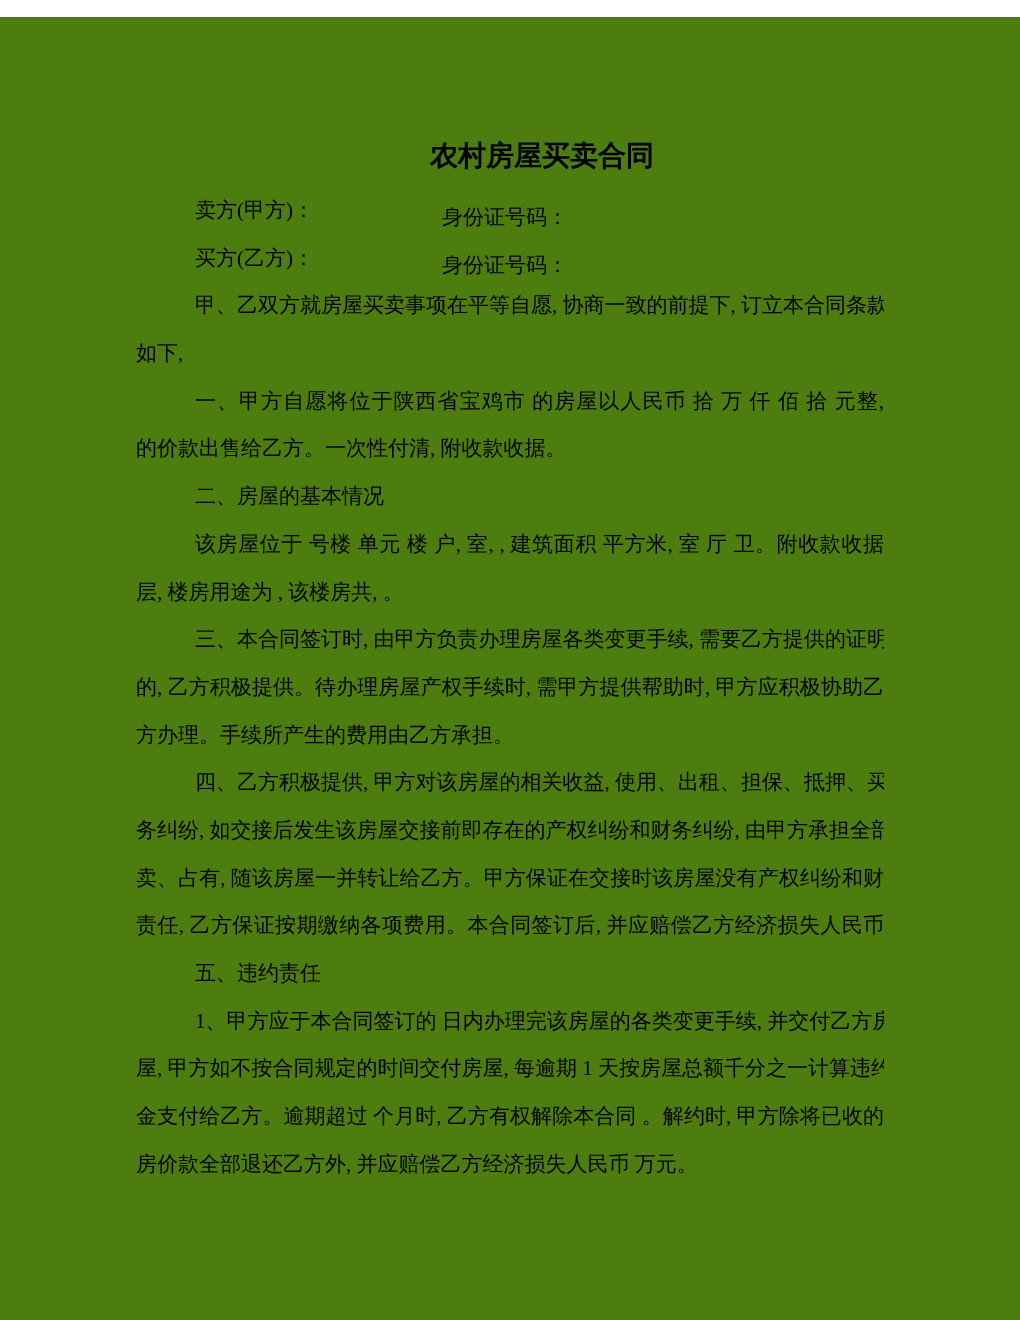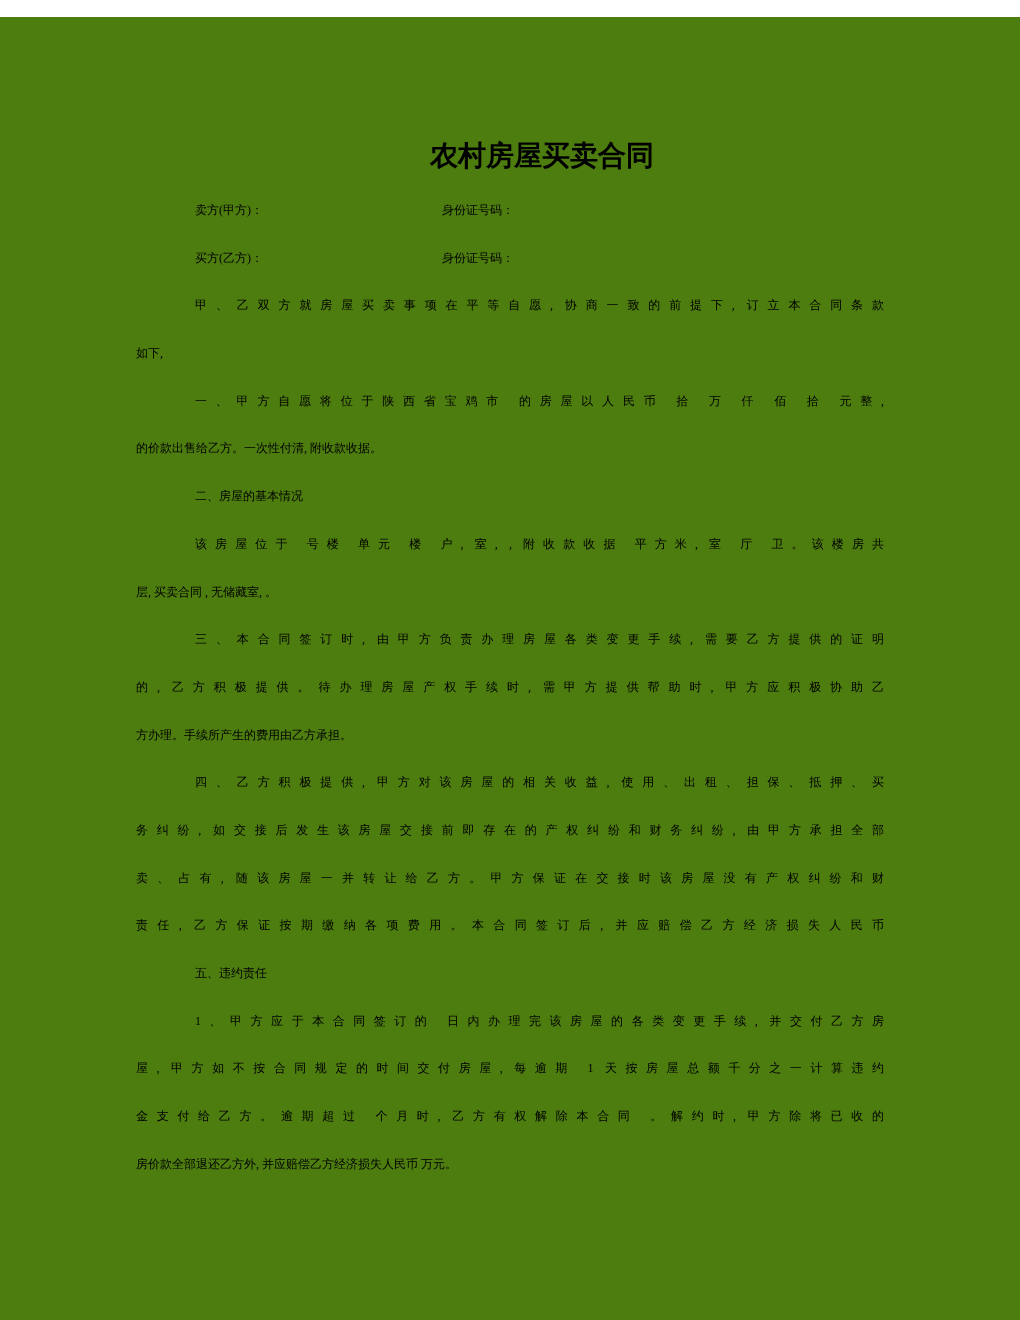--- a/index.html
+++ b/index.html
@@ -30,38 +30,39 @@
     font-size: 28px;
     font-weight: bold;
     text-align: center;
     padding-left: 64px;
     white-space: nowrap;
   }
   .line {
     position: relative;
     height: 47.7px;
     line-height: 47.7px;
-    font-size: 12px;
+    font-size: 21px;
     white-space: nowrap;
     overflow: hidden;
   }
   .indent {
     text-indent: 59px;
   }
   .j {
     text-align: justify;
     text-align-last: justify;
   }
   .party-label {
     padding-left: 59px;
   }
   .id-label {
     position: absolute;
     left: 306px;
-    top: 0;
+    top: 8px;
+    font-family: Liberation Mono, monospace;
   }
 </style>
 </head>
 <body>
 
 <div class="page">
   <div class="content">
 
     <div class="doc-title">农村房屋买卖合同</div>
 
@@ -73,22 +74,22 @@
     <div class="line">
       <span class="party-label">买方(乙方)：</span>
       <span class="id-label">身份证号码：</span>
     </div>
 
     <div class="line indent j">甲、乙双方就房屋买卖事项在平等自愿, 协商一致的前提下, 订立本合同条款</div>
     <div class="line">如下,</div>
     <div class="line indent j">一、甲方自愿将位于陕西省宝鸡市 的房屋以人民币 拾 万 仟 佰 拾 元整,</div>
     <div class="line">的价款出售给乙方。一次性付清, 附收款收据。</div>
     <div class="line indent">二、房屋的基本情况</div>
-    <div class="line indent j">该房屋位于 号楼 单元 楼 户, 室, , 附收款收据 平方米, 室 厅 卫。该楼房共</div>
-    <div class="line">层, 买卖合同 , 无储藏室, 。</div>
+    <div class="line indent j">该房屋位于 号楼 单元 楼 户, 室, , 建筑面积 平方米, 室 厅 卫。附收款收据</div>
+    <div class="line">层, 楼房用途为 , 该楼房共, 。</div>
     <div class="line indent j">三、本合同签订时, 由甲方负责办理房屋各类变更手续, 需要乙方提供的证明</div>
     <div class="line j">的, 乙方积极提供。待办理房屋产权手续时, 需甲方提供帮助时, 甲方应积极协助乙</div>
     <div class="line">方办理。手续所产生的费用由乙方承担。</div>
     <div class="line indent j">四、乙方积极提供, 甲方对该房屋的相关收益, 使用、出租、担保、抵押、买</div>
     <div class="line j">务纠纷, 如交接后发生该房屋交接前即存在的产权纠纷和财务纠纷, 由甲方承担全部</div>
     <div class="line j">卖、占有, 随该房屋一并转让给乙方。甲方保证在交接时该房屋没有产权纠纷和财</div>
     <div class="line j">责任, 乙方保证按期缴纳各项费用。本合同签订后, 并应赔偿乙方经济损失人民币</div>
     <div class="line indent">五、违约责任</div>
     <div class="line indent j">1、甲方应于本合同签订的 日内办理完该房屋的各类变更手续, 并交付乙方房</div>
     <div class="line j">屋, 甲方如不按合同规定的时间交付房屋, 每逾期 1 天按房屋总额千分之一计算违约</div>

